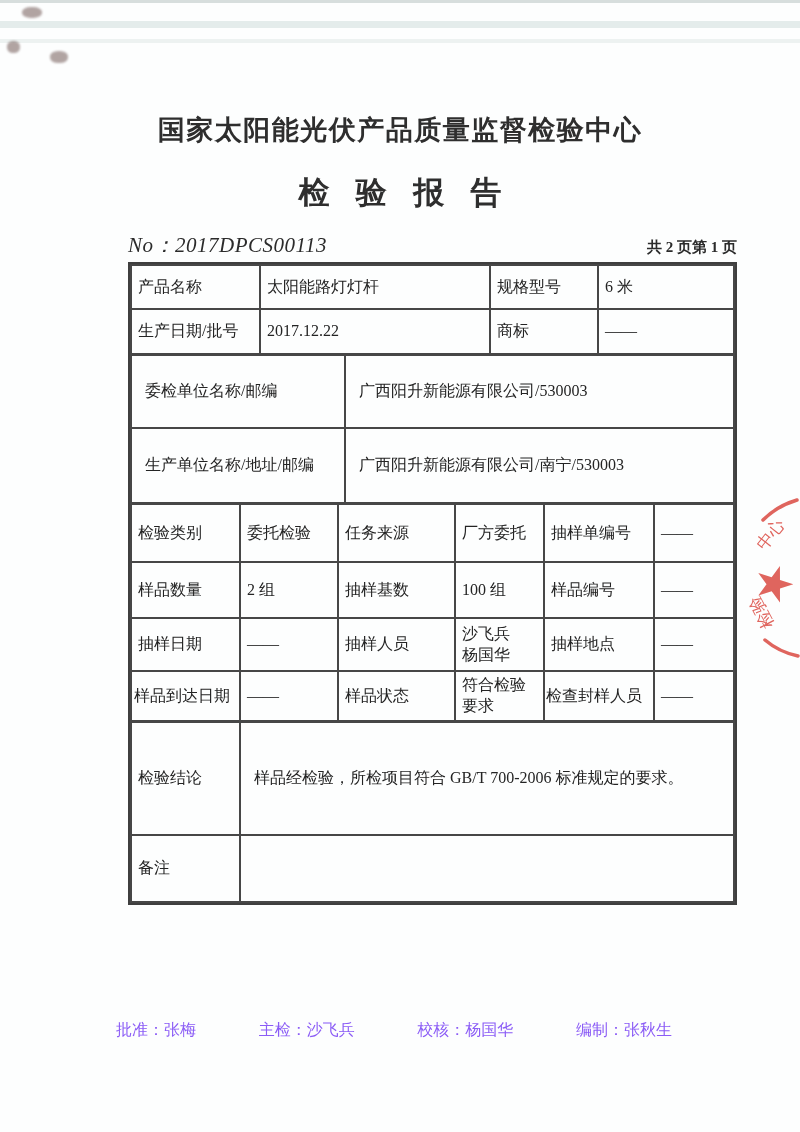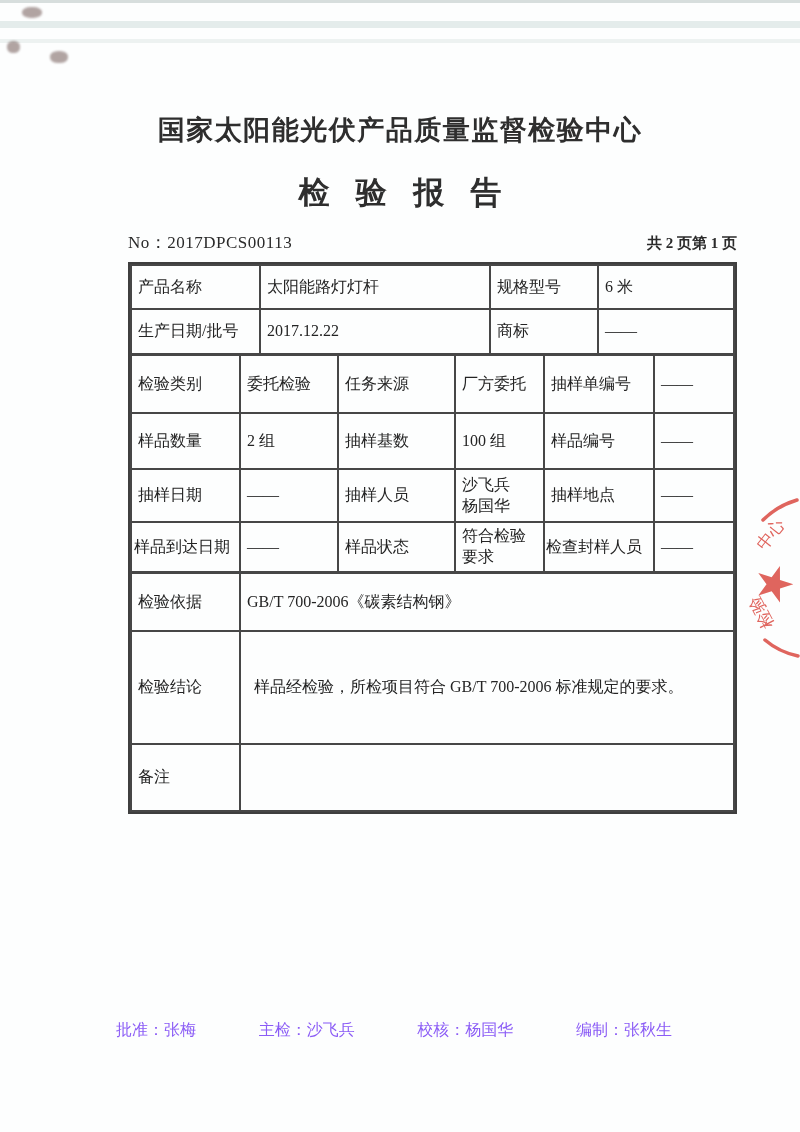--- a/index.html
+++ b/index.html
@@ -22,21 +22,21 @@
   }
   .report-title{
     position:absolute;top:172px;left:0;width:100%;text-align:center;
     font-size:31px;font-weight:600;color:#2e2e2e;
     letter-spacing:0.85em;text-indent:0.85em;
   }
   .no-row{
     position:absolute;top:231px;left:128px;width:609px;
     display:flex;justify-content:space-between;align-items:baseline;
   }
-  .report-no{font-size:17px;letter-spacing:.5px;font-weight:500;}
+  .report-no{font-size:21px;letter-spacing:.5px;font-weight:500;font-style:italic;}
   .page-info{font-size:15px;font-weight:700;}
 
   .tablewrap{
     position:absolute;left:128px;top:262px;width:609px;
     border:2px solid #3f3f3f;box-sizing:border-box;background:transparent;
   }
   table.tbl{border-collapse:collapse;table-layout:fixed;width:100%;margin-top:-1px;}
   table.tbl:first-child{margin-top:0;}
   .tbl td{
     border:2px solid #474747;
@@ -92,20 +92,36 @@
     </tr>
     <tr style="height:45px">
       <td>生产日期/批号</td>
       <td>2017.12.22</td>
       <td>商标</td>
       <td>——</td>
     </tr>
   </tbody>
     </table>
 
+  <table class="tbl">
+    <colgroup>
+        <col style="width:214px">
+        <col>
+      </colgroup>
+    <tbody>
+        <tr style="height:73px">
+      <td class="left">委检单位名称/邮编</td>
+      <td class="left">广西阳升新能源有限公司/530003</td>
+    </tr>
+    <tr style="height:75px">
+      <td class="left">生产单位名称/地址/邮编</td>
+      <td class="left">广西阳升新能源有限公司/南宁/530003</td>
+    </tr>
+  </tbody>
+    </table>
 
   <table class="tbl">
     <colgroup>
         <col style="width:109px">
         <col style="width:98px">
         <col style="width:117px">
         <col style="width:89px">
         <col style="width:110px">
         <col>
       </colgroup>
@@ -146,24 +162,20 @@
     </tr>
   </tbody>
     </table>
 
   <table class="tbl">
     <colgroup>
         <col style="width:109px">
         <col>
       </colgroup>
     <tbody>
-        <tr style="height:58px">
-      <td>检验依据</td>
-      <td>GB/T 700-2006《碳素结构钢》</td>
-    </tr>
     <tr style="height:113px">
       <td>检验结论</td>
       <td class="left conclusion-val">样品经检验，所检项目符合 GB/T 700-2006 标准规定的要求。</td>
     </tr>
     <tr style="height:67px">
       <td>备注</td>
       <td class="left"></td>
     </tr>
   </tbody>
     </table>

